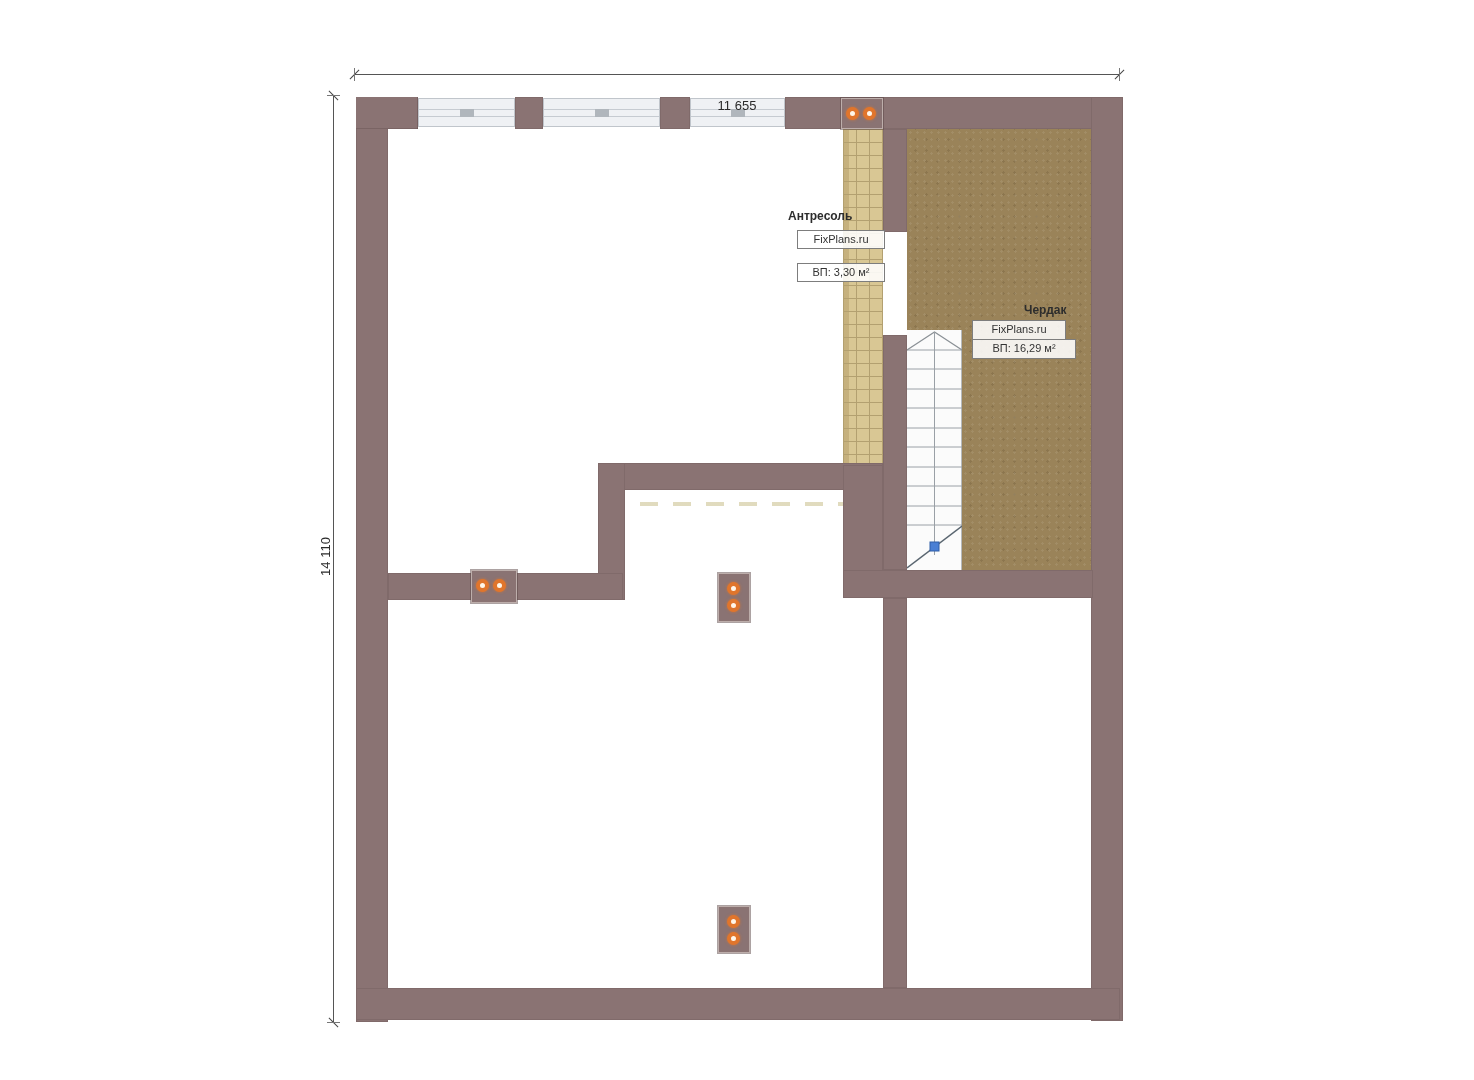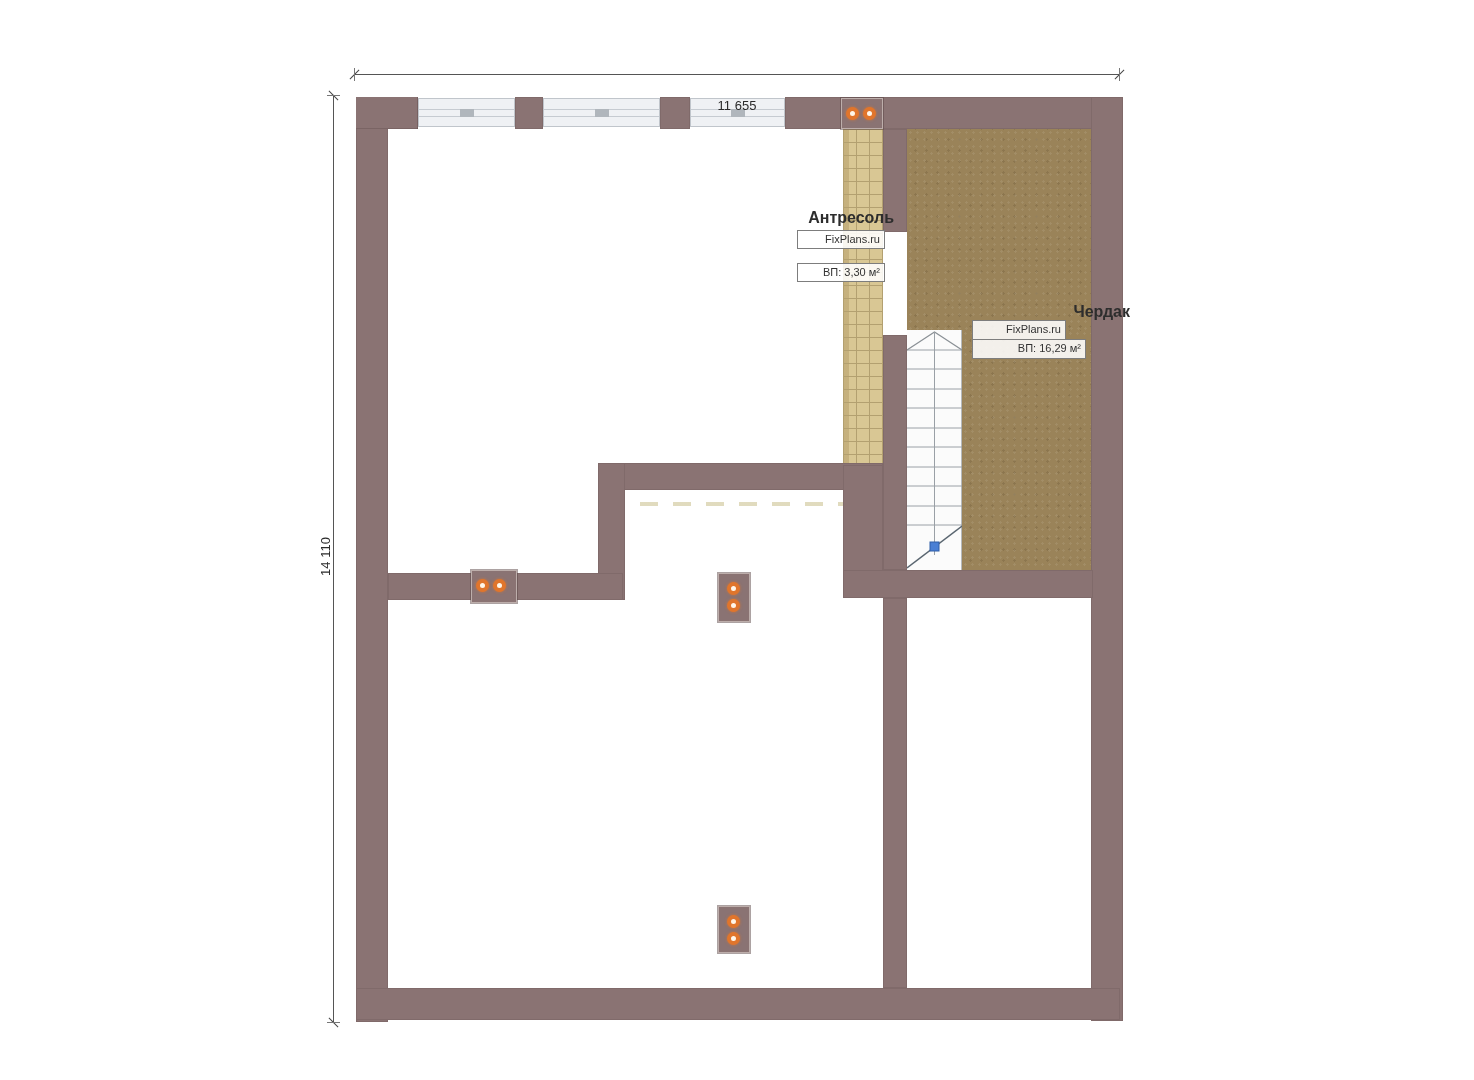--- a/index.html
+++ b/index.html
@@ -63,29 +63,29 @@
   .fdot{position:absolute;width:13px;height:13px;border-radius:50%;background:#fff6ea;
         border:4px solid #e0752c;box-sizing:border-box;box-shadow:0 0 3px rgba(224,117,44,.8);}
   .fdot.h1{left:5px;top:9px;}  .fdot.h2{left:22px;top:9px;}      
   .fdot.v1{left:9px;top:9px;}  .fdot.v2{left:9px;top:26px;}      
 
   
   #beam-dashed{position:absolute;left:640px;top:502px;width:215px;height:4px;
      background:repeating-linear-gradient(90deg,#d9d2ae 0 18px,transparent 18px 33px);opacity:.8;}
 
   
-  .room-name{position:absolute;font-size:16px;font-weight:bold;color:#2d2d2d;text-align:right;white-space:nowrap;}
+  .room-name{position:absolute;font-size:12px;font-weight:bold;color:#2d2d2d;text-align:left;white-space:nowrap;}
   #mezzanine-name{left:788px;top:209px;width:106px;}
   #attic-name{left:1024px;top:303px;width:106px;}
   .label-box{position:absolute;border:1px solid #7d7d7d;background:rgba(255,255,255,.88);
-     font-size:11px;color:#333;text-align:right;line-height:17px;box-sizing:border-box;white-space:nowrap;padding:0 4px;}
+     font-size:11px;color:#333;text-align:center;line-height:17px;box-sizing:border-box;white-space:nowrap;padding:0 4px;}
   #mezzanine-watermark{left:797px;top:230px;width:88px;height:19px;}
   #mezzanine-area     {left:797px;top:248px;width:88px;height:19px;margin-top:15px;}
   #attic-watermark    {left:972px;top:320px;width:94px;height:20px;}
-  #attic-area         {left:972px;top:339px;width:114px;height:20px;}
+  #attic-area         {left:972px;top:339px;width:104px;height:20px;}
 
   
   .dim-line{position:absolute;background:#555;}
   #dim-top-line{left:354px;top:74px;width:766px;height:1px;}
   #dim-left-line{left:333px;top:95px;width:1px;height:928px;}
   .dim-tick{position:absolute;width:13px;height:1px;background:#444;}
   .dim-ext{position:absolute;background:#777;}
   .dim-text{position:absolute;font-size:13px;color:#2b2b2b;text-align:center;white-space:nowrap;}
   #dim-top-text{left:677px;top:58px;width:120px;margin-top:40px;}
   #dim-left-text{left:285px;top:549px;width:80px;transform:rotate(-90deg);transform-origin:center;}

